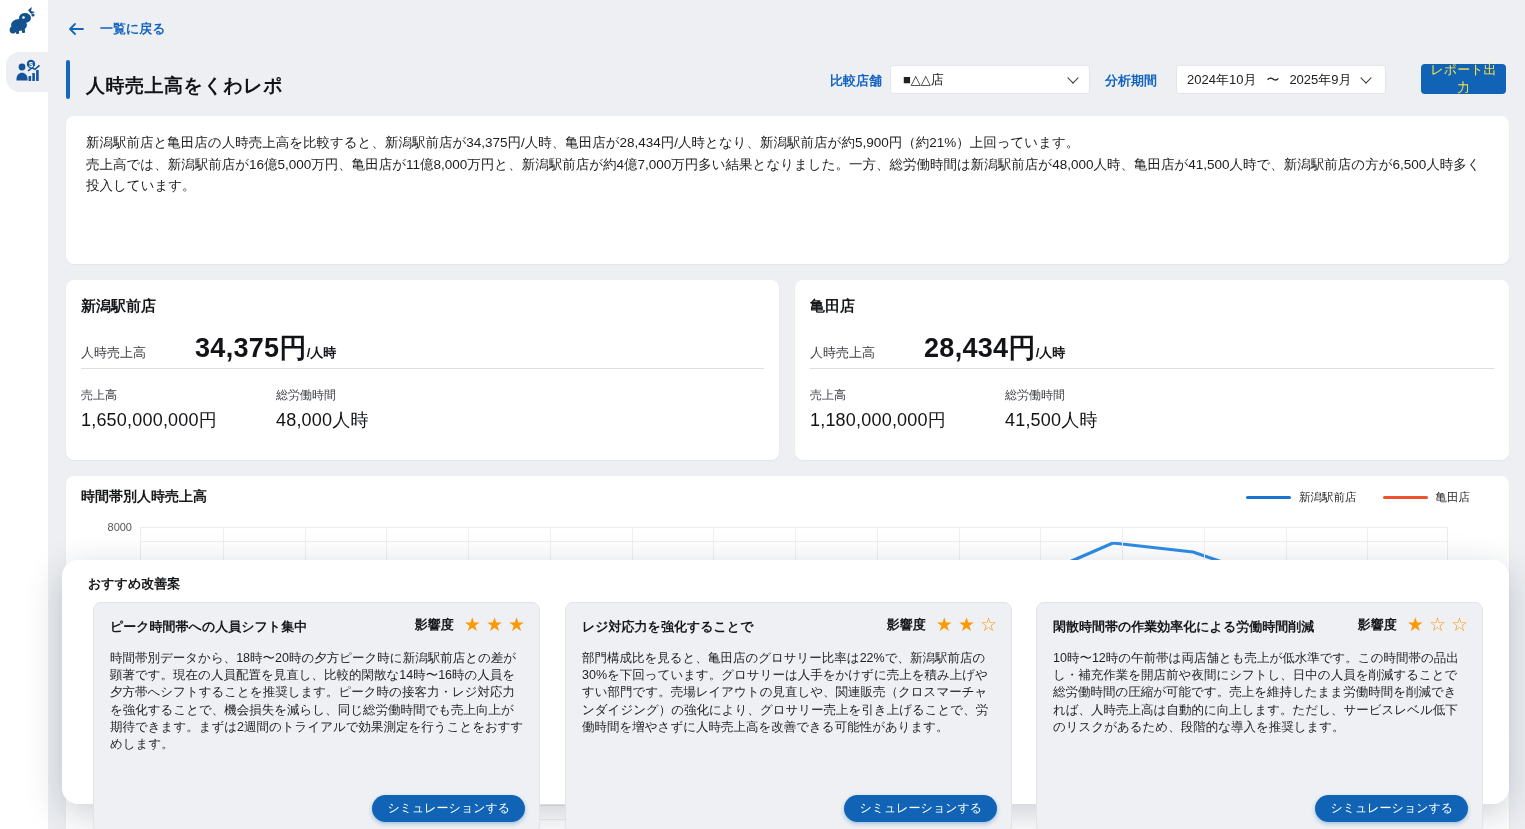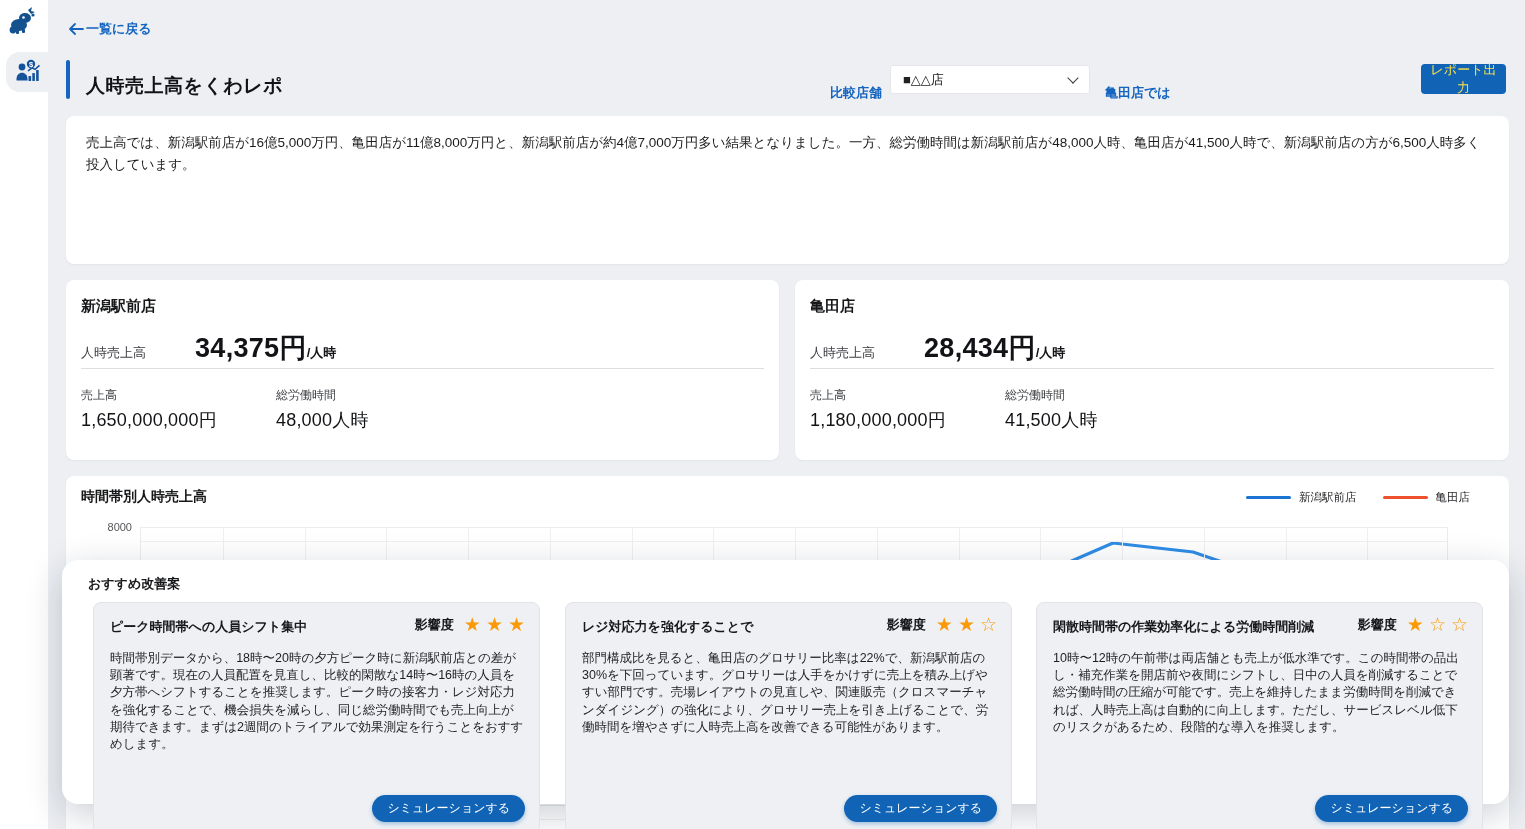--- a/index.html
+++ b/index.html
@@ -5,26 +5,26 @@
   html,body{margin:0;padding:0;background:#d8dadd;}
   *{box-sizing:border-box;font-family:"Liberation Sans","DejaVu Sans",sans-serif;}
   #stage{position:relative;width:1525px;height:829px;background:#edeff2;overflow:hidden;}
 
   
   .sidebar{position:absolute;left:0;top:0;width:48px;height:829px;background:#ffffff;}
   .logo{position:absolute;left:8px;top:6px;width:32px;height:32px;}
   .side-active{position:absolute;left:6px;top:52px;width:42px;height:40px;background:#edeff2;border-radius:14px 0 0 14px;display:flex;align-items:center;justify-content:center;}
 
   
-  .back{position:absolute;left:68px;top:20px;display:flex;align-items:center;gap:2px;color:#1565c0;font-size:13px;font-weight:600;cursor:pointer;}
+  .back{position:absolute;left:68px;top:20px;display:flex;align-items:center;gap:16px;color:#1565c0;font-size:13px;font-weight:600;cursor:pointer;}
   .titlebar{position:absolute;left:66px;top:60px;height:39px;display:flex;align-items:flex-end;}
   .titlebar .bar{width:4px;height:39px;background:#1565c0;border-radius:2px;}
   .titlebar .t{margin-left:16px;font-size:19px;font-weight:bold;color:#131316;letter-spacing:.5px;}
 
-  .hlabel{position:absolute;top:72px;font-size:13px;font-weight:600;color:#1565c0;margin-top:12px;}
+  .hlabel{position:absolute;top:72px;font-size:13px;font-weight:600;color:#1565c0;}
   .selectbox{position:absolute;top:65px;height:29px;background:#fff;border:1px solid #e4e6ea;border-radius:3px;display:flex;align-items:center;font-size:13px;color:#202124;cursor:pointer;}
   .chev{width:8px;height:8px;border-right:1.6px solid #3a3b3e;border-bottom:1.6px solid #3a3b3e;transform:rotate(45deg);margin-top:-4px;}
   .btn-primary{position:absolute;left:1421px;top:64px;width:85px;height:30px;background:#1164b5;color:#fde047;font-size:13px;border:none;border-radius:4px;display:flex;align-items:center;justify-content:center;cursor:pointer;}
 
   .card{position:absolute;background:#fff;border-radius:8px;box-shadow:0 1px 2px rgba(20,30,60,.05);}
 
   
   .summary{left:66px;top:116px;width:1443px;height:148px;padding:16px 20px;}
   .summary .ln{font-size:13.5px;line-height:21.5px;color:#1b1b1d;}
 
@@ -115,24 +115,31 @@
   <div class="titlebar">
     <div class="bar"></div>
     <div class="t">人時売上高をくわレポ</div>
   </div>
 
   <div class="hlabel" style="left:830px;">比較店舗</div>
   <div class="selectbox" style="left:890px;width:200px;padding:0 12px;justify-content:space-between;">
     <span>■△△店</span>
     <span class="chev"></span>
   </div>
-  <div class="hlabel" style="left:1105px;">亀田店では</div>
+  <div class="hlabel" style="left:1105px;">分析期間</div>
+  <div class="selectbox" style="left:1176px;width:210px;padding:0 10px;gap:10px;">
+    <span>2024年10月</span>
+    <span>〜</span>
+    <span>2025年9月</span>
+    <span class="chev"></span>
+  </div>
   <button class="btn-primary">レポート出力</button>
 
   <div class="card summary">
+    <div class="ln">新潟駅前店と亀田店の人時売上高を比較すると、新潟駅前店が34,375円/人時、亀田店が28,434円/人時となり、新潟駅前店が約5,900円（約21%）上回っています。</div>
     <div class="ln">売上高では、新潟駅前店が16億5,000万円、亀田店が11億8,000万円と、新潟駅前店が約4億7,000万円多い結果となりました。一方、総労働時間は新潟駅前店が48,000人時、亀田店が41,500人時で、新潟駅前店の方が6,500人時多く投入しています。</div>
   </div>
 
   <div class="card store" style="left:66px;width:713px;">
     <div class="name">新潟駅前店</div>
     <div class="mrow">
       <div class="mlabel">人時売上高</div>
       <div class="mval">34,375円</div>
       <div class="munit">/人時</div>
     </div>

